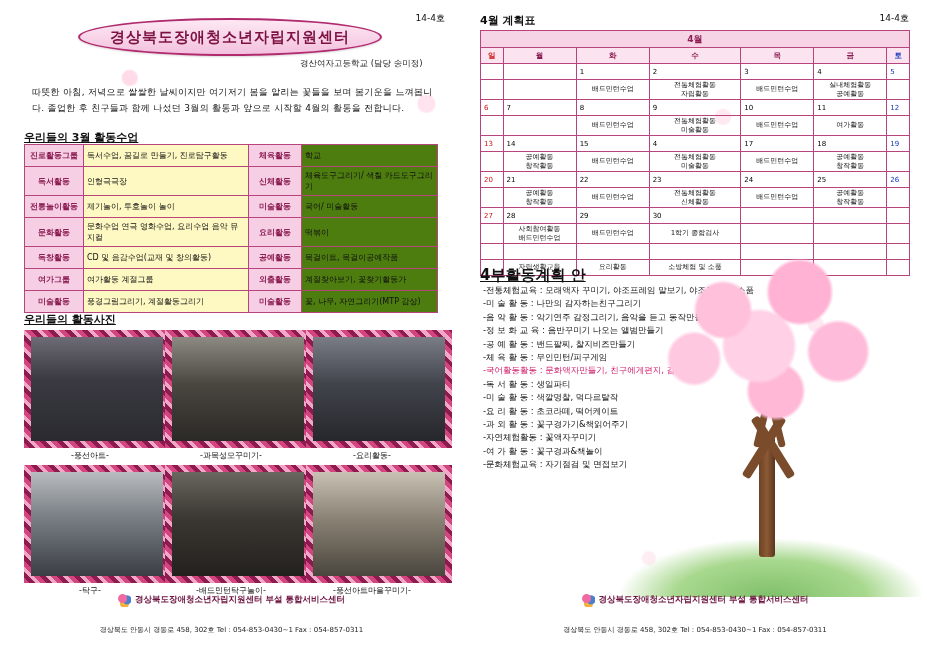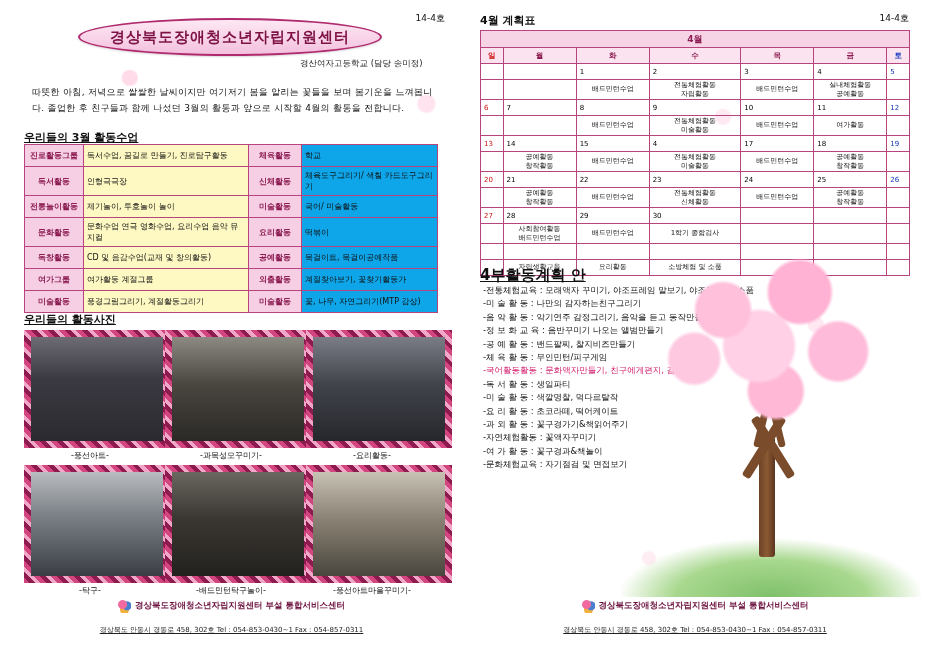--- a/index.html
+++ b/index.html
@@ -60,21 +60,21 @@
     border-collapse:collapse;font-size:8px;
   }
   table.act td{
     border:1px solid #b8447e;
     padding:3px 3px;height:15px;
     vertical-align:middle;
   }
   td.grp{background:#f6cfe4;color:#8c1c52;font-weight:bold;text-align:center;width:52px;}
   td.desc{background:#fef9c3;color:#111;padding-left:5px;}
   td.grp2{background:#f6cfe4;color:#8c1c52;font-weight:bold;text-align:center;width:46px;}
-  td.desc2{background:#0ea5e9;color:#111;padding-left:5px;}
+  td.desc2{background:#4d7c0f;color:#111;padding-left:5px;}
 
   
   .photos{position:absolute;left:24px;top:330px;width:414px;}
   .prow{display:flex;gap:9px;margin-bottom:4px;}
   .pcell{width:132px;}
   .frame{
     width:132px;height:104px;
     border:7px solid transparent;
     border-image: repeating-linear-gradient(45deg,#d3457f 0 4px,#8d1b4f 4px 8px,#f1a8c8 8px 12px) 7;
     background:#333;
@@ -92,21 +92,21 @@
   .ph6{background:linear-gradient(180deg,#c8c2b4 0%,#8a8274 45%,#4a463e 100%);}
 
   
   .footer{position:absolute;bottom:14px;left:0;width:100%;text-align:center;}
   .flogo{display:inline-flex;gap:4px;justify-content:center;}
   .flogo .mark{width:13px;height:13px;background:
      radial-gradient(circle at 35% 35%, #f06aa0 0 4px, rgba(0,0,0,0) 5px),
      radial-gradient(circle at 70% 45%, #4a7fd0 0 4px, rgba(0,0,0,0) 5px),
      radial-gradient(circle at 50% 75%, #f5b13c 0 4px, rgba(0,0,0,0) 5px);}
   .fname{font-size:8.5px;font-weight:bold;color:#6d1440;}
-  .faddr{font-size:7px;color:#222;margin-top:10px;text-decoration:underline;}
+  .faddr{font-size:7px;color:#222;margin-top:16px;}
 
   
   table.cal{
     position:absolute;left:17px;top:30px;width:430px;
     border-collapse:collapse;font-size:7.5px;text-align:center;
   }
   table.cal td,table.cal th{border:1px solid #b8447e;height:13px;vertical-align:middle;}
   table.cal .mon{background:#f7d3e6;color:#8c1c52;font-weight:bold;font-size:9px;height:14px;}
   table.cal .dow{background:#fbe4f0;color:#8c1c52;font-weight:bold;height:13px;}
   table.cal .dow.sun{color:#cc1111;}

